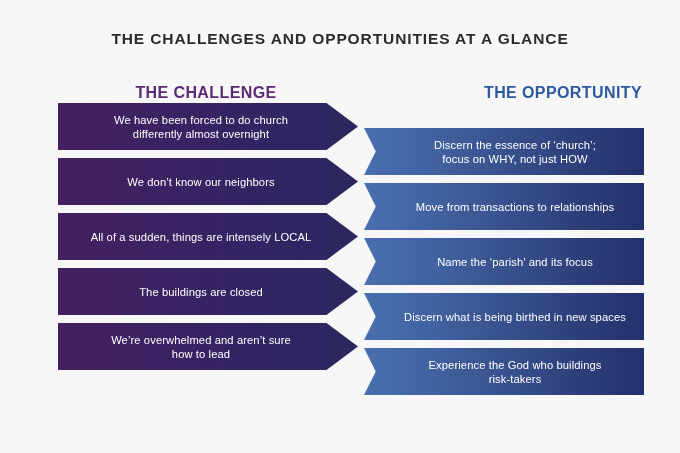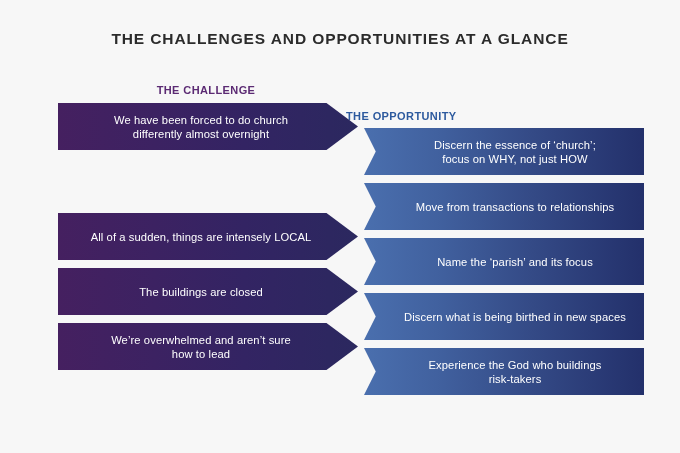--- a/index.html
+++ b/index.html
@@ -32,37 +32,36 @@
   #column-headers {
     position: absolute;
     top: 84px;
     left: 0;
     width: 680px;
     height: 20px;
   }
   .col-head {
     position: absolute;
     top: 0;
-    font-size: 11px;
+    font-size: 16px;
     font-weight: bold;
     letter-spacing: 0.4px;
     white-space: nowrap;
   }
   .col-head.challenge {
     left: 58px;
     width: 296px;
     text-align: center;
     color: #5b2a73;
   }
   .col-head.opportunity {
     left: 346px;
     width: 296px;
-    text-align: left;
+    text-align: right;
     color: #2d5a9e;
-    margin-top: 26px;
   }
 
   #rows {
     position: absolute;
     top: 103px;
     left: 0;
     width: 680px;
   }
   .pair-row {
     position: relative;
@@ -129,20 +128,23 @@
 differently almost overnight</span>
     </div>
     <div class="arrow opportunity">
       <span class="arrow-text">Discern the essence of ‘church’;
 focus on WHY, not just HOW</span>
     </div>
   </div>
 
 
   <div class="pair-row">
+    <div class="arrow challenge">
+      <span class="arrow-text">We don’t know our neighbors</span>
+    </div>
     <div class="arrow opportunity">
       <span class="arrow-text">Move from transactions to relationships</span>
     </div>
   </div>
 
   <div class="pair-row">
     <div class="arrow challenge">
       <span class="arrow-text">All of a sudden, things are intensely LOCAL</span>
     </div>
     <div class="arrow opportunity">

